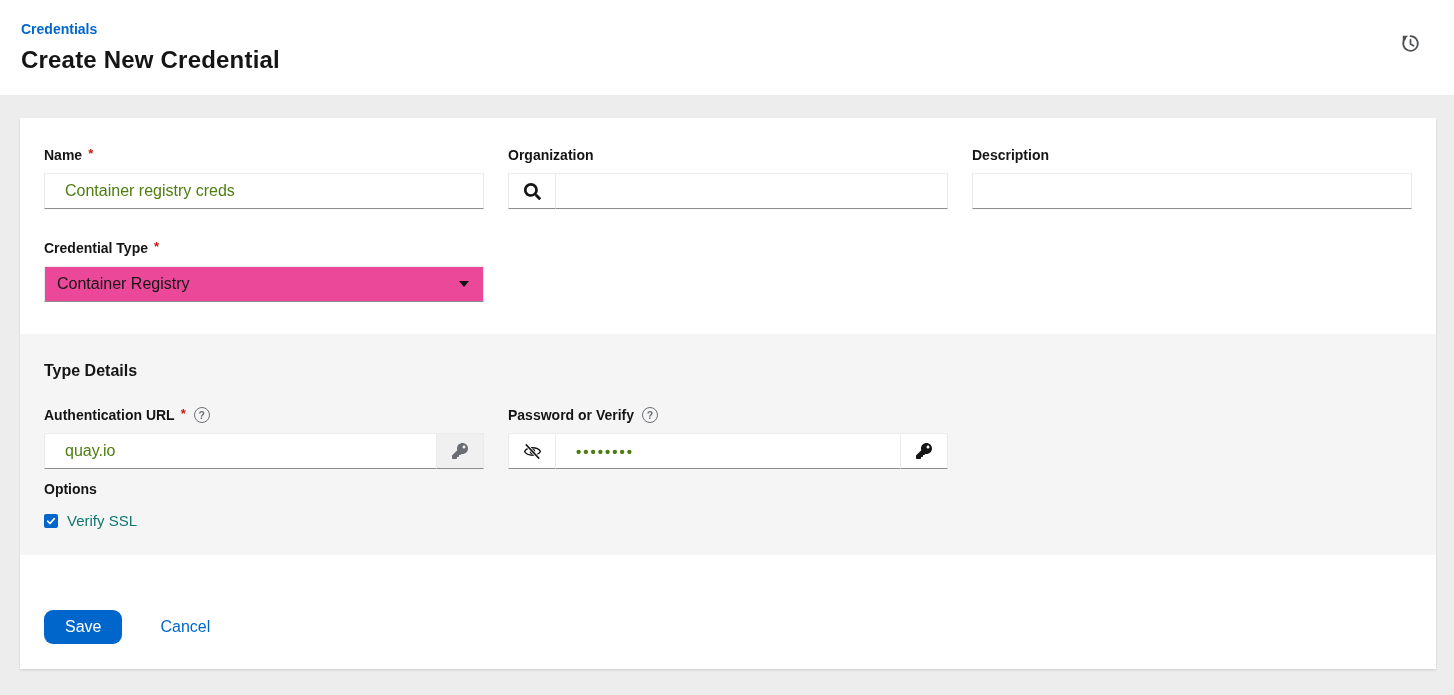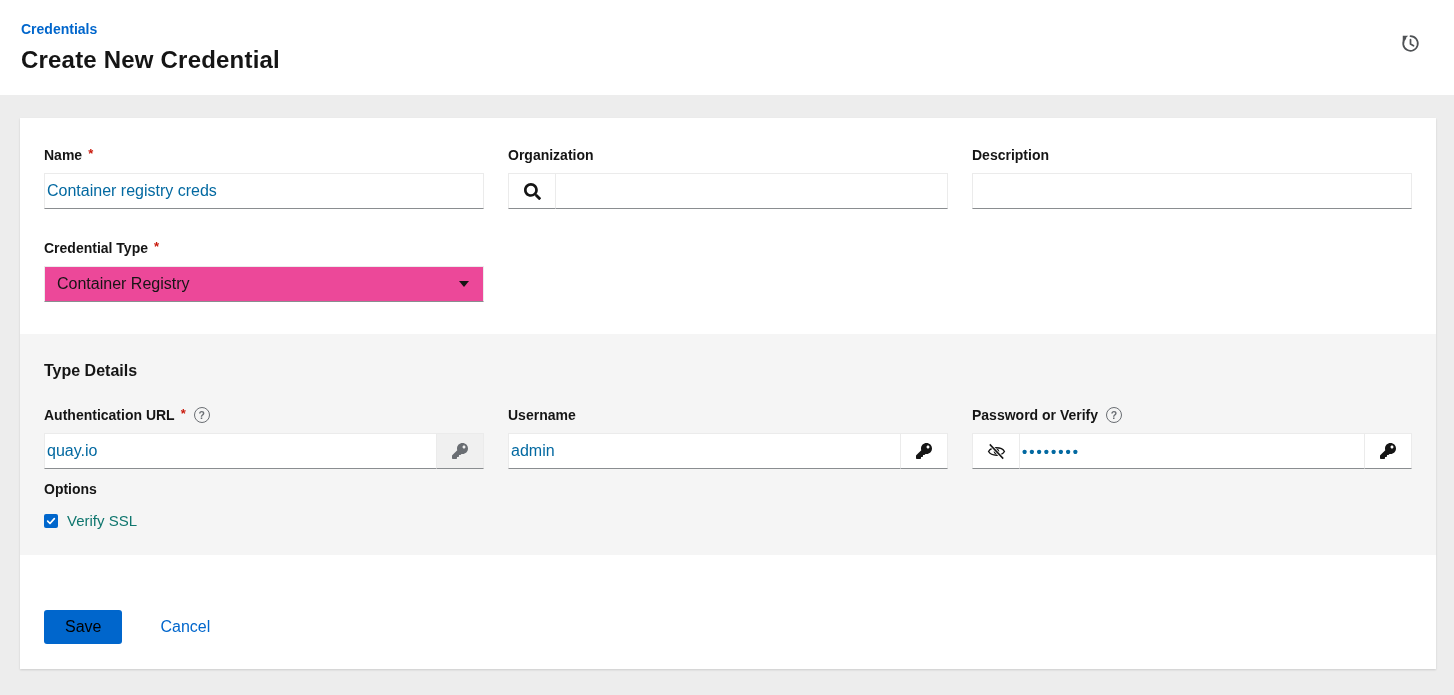--- a/index.html
+++ b/index.html
@@ -90,23 +90,23 @@
     cursor:pointer;
     flex:none;
   }
 
   .pf-input {
     width:100%;
     height:36px;
     border:1px solid #ebebeb;
     border-bottom-color:#8a8d90;
     background:#fff;
-    padding:0 2px;
-    font-size:16px;
-    color:#0369a1;
+    padding:0 20px;
+    font-size:16px;
+    color:#4d7c0f;
     font-family:"Liberation Sans", sans-serif;
     outline:none;
   }
   .pwd-dots { letter-spacing:2px; font-size:15px; font-weight:700; }
 
   
   .select-toggle {
     display:flex;
     align-items:center;
     justify-content:space-between;
@@ -180,23 +180,23 @@
   .checkbox-label {
     font-size:15px;
     color:#0f766e;
     margin-left:9px;
     cursor:pointer;
   }
 
   
   .save-btn {
     background:#0066cc;
-    color:#000000;
+    color:#ffffff;
     border:none;
-    border-radius:3px;
+    border-radius:9px;
     font-size:16px;
     font-family:"Liberation Sans", sans-serif;
     padding:8px 21px;
     cursor:pointer;
   }
   .cancel-link {
     color:#0066cc;
     font-size:16px;
     margin-left:38px;
     text-decoration:none;
@@ -292,35 +292,20 @@
           <button class="group-btn right sep-l disabled-gray">
             <span>
               <svg width="16" height="16" viewBox="0 0 512 512" fill="#6a6e73">
                 <path d="M512 176c0 97.2-78.8 176-176 176-11.2 0-22.2-1.1-32.8-3.1l-24 27A24 24 0 0 1 261.2 384H224v40c0 13.3-10.7 24-24 24h-40v40c0 13.3-10.7 24-24 24H24c-13.3 0-24-10.7-24-24v-78.1c0-6.4 2.5-12.5 7-17L168.8 231.2C163.1 213.8 160 195.3 160 176 160 78.8 238.8 0 336 0c97.5 0 176 78.5 176 176zM336 128c0 26.5 21.5 48 48 48s48-21.5 48-48-21.5-48-48-48-48 21.5-48 48z"></path>
               </svg>
             </span>
           </button>
         </div>
       </div>
 
-      <div>
-        <div class="field-label">
-          <span>Username</span>
-        </div>
-        <div class="input-group">
-          <input class="pf-input" type="text" value="admin" style="">
-          <button class="group-btn right sep-l">
-            <span>
-              <svg width="16" height="16" viewBox="0 0 512 512" fill="#151515">
-                <path d="M512 176c0 97.2-78.8 176-176 176-11.2 0-22.2-1.1-32.8-3.1l-24 27A24 24 0 0 1 261.2 384H224v40c0 13.3-10.7 24-24 24h-40v40c0 13.3-10.7 24-24 24H24c-13.3 0-24-10.7-24-24v-78.1c0-6.4 2.5-12.5 7-17L168.8 231.2C163.1 213.8 160 195.3 160 176 160 78.8 238.8 0 336 0c97.5 0 176 78.5 176 176zM336 128c0 26.5 21.5 48 48 48s48-21.5 48-48-21.5-48-48-48-48 21.5-48 48z"></path>
-              </svg>
-            </span>
-          </button>
-        </div>
-      </div>
 
       <div>
         <div class="field-label">
           <span>Password or Verify</span>
           <span class="help-circle">?</span>
         </div>
         <div class="input-group">
           <button class="group-btn left sep-r">
             <span>
               <svg width="19" height="19" viewBox="0 0 24 24">

